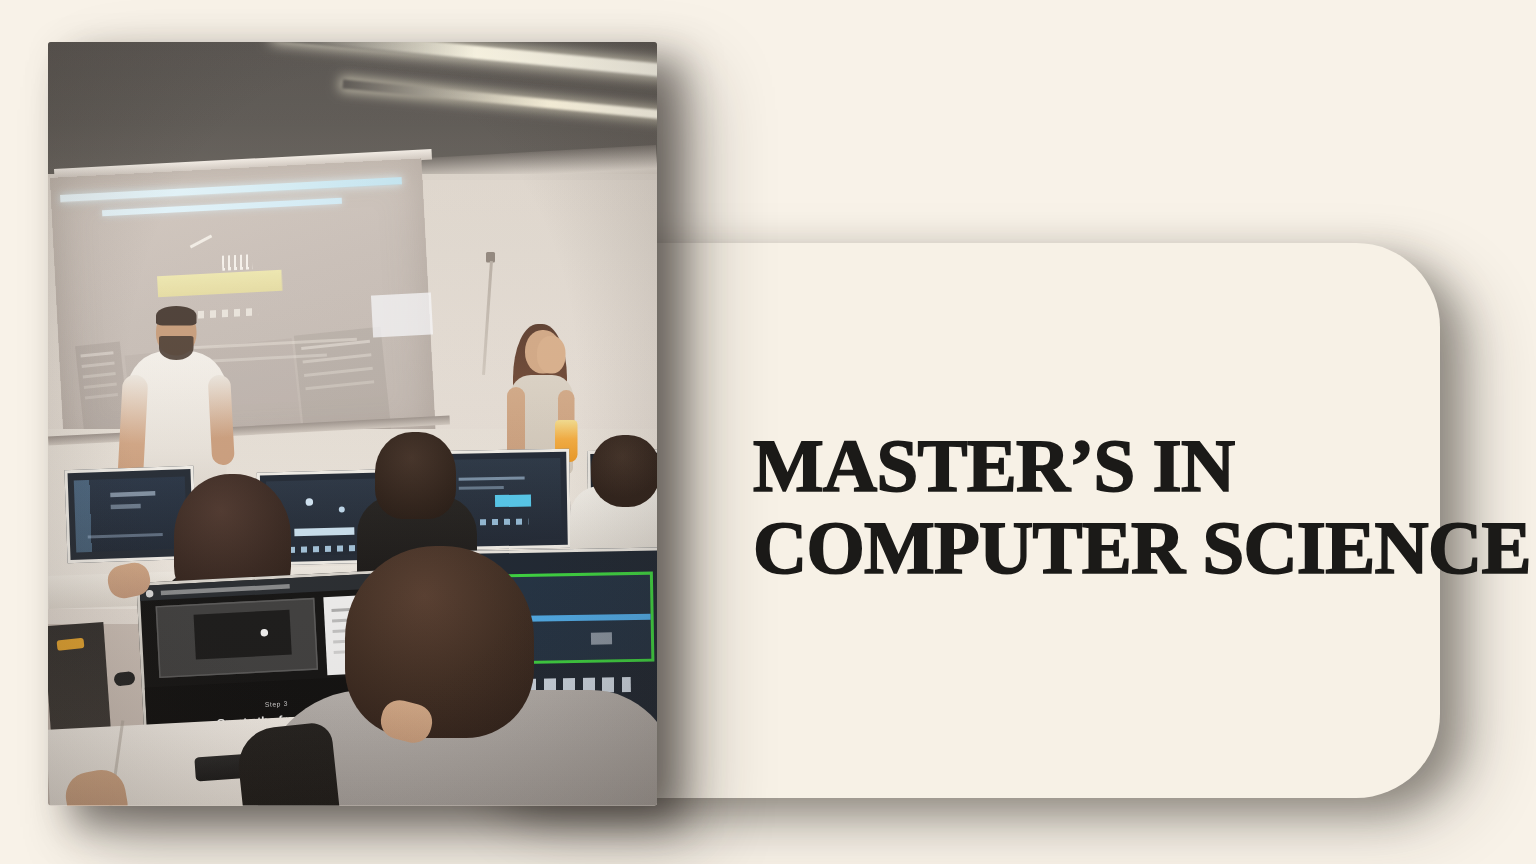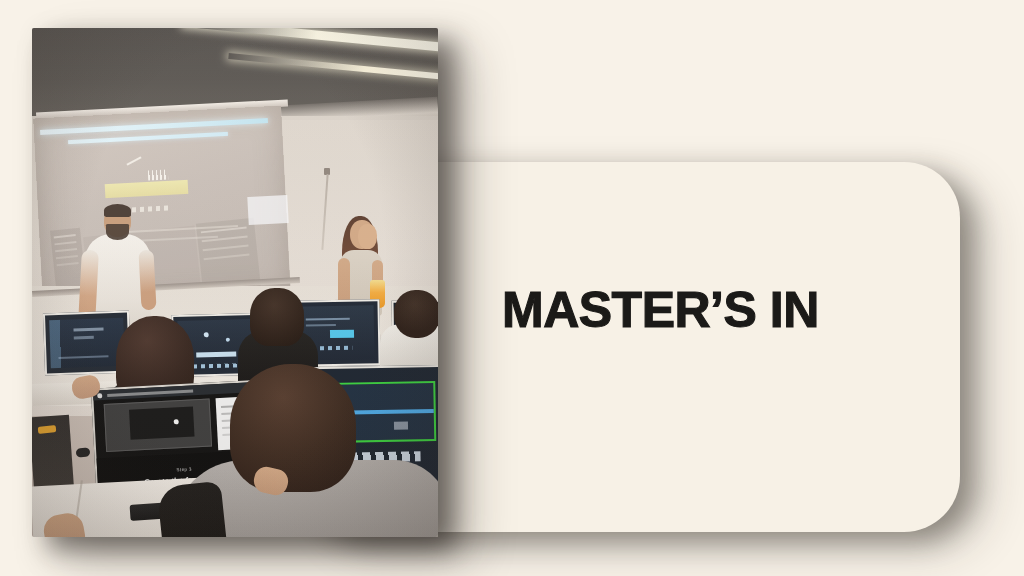--- a/index.html
+++ b/index.html
@@ -29,21 +29,21 @@
     border-radius:56px;
     box-shadow: 14px 10px 26px rgba(40,34,28,.40),
                 26px 18px 46px rgba(40,34,28,.20);
   }
 
   
   .headline {
     position:absolute;
     left:502px; top:283px;
     width:470px;
-    font-family:Liberation Sans, sans-serif;
+    font-family:Liberation Serif, serif;
     font-weight:bold;
     font-size:50px;
     line-height:55px;
     letter-spacing:-0.5px;
     color:#1b1a18;
     text-transform:uppercase;
     -webkit-text-stroke:1.1px #1b1a18;
   }
   .headline .hl-line { display:block; white-space:nowrap; }
 
@@ -551,20 +551,21 @@
 </style>
 </head>
 <body>
 
 <div class="canvas">
 
   <div class="content-card"></div>
 
   <div class="headline">
     <span class="hl-line">MASTER’S IN</span>
+    <span class="hl-line">COMPUTER SCIENCE</span>
   </div>
 
   <div class="photo-shadow"></div>
 
   <div class="photo">
 
     <div class="ph-layer ceiling"></div>
     <div class="ph-layer ceiling-light-a"></div>
     <div class="ph-layer ceiling-light-b"></div>
     <div class="ph-layer ceiling-edge"></div>

